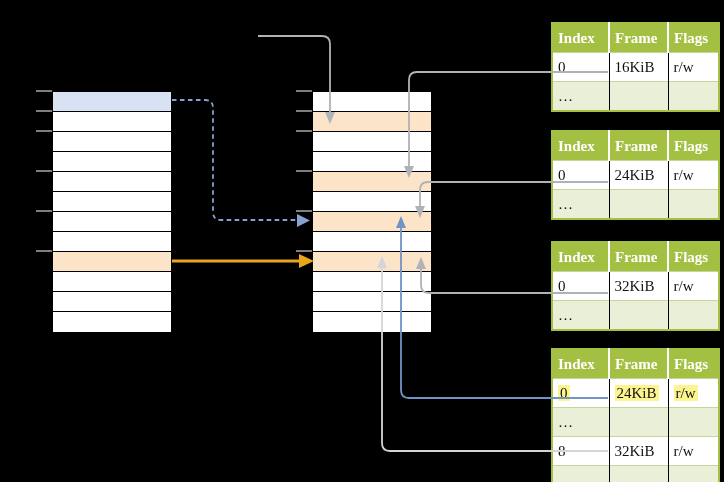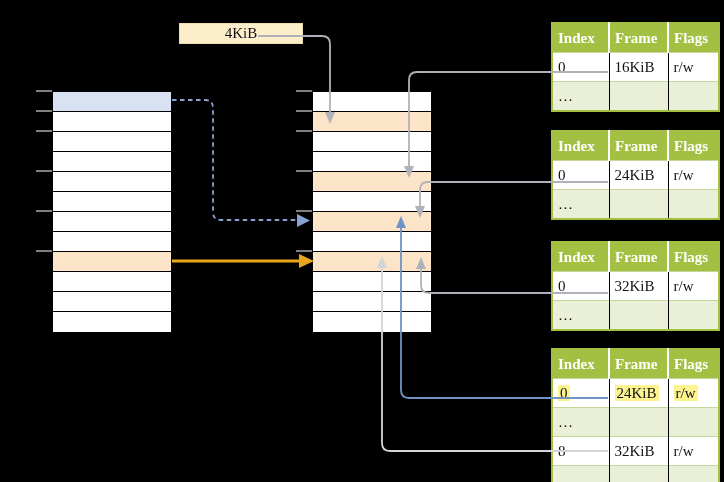--- a/index.html
+++ b/index.html
@@ -72,21 +72,20 @@
   .hd-blue{fill:var(--arrow-blue);}
   .hd-dblue{fill:var(--arrow-dashed-blue);}
   .hd-orange{fill:var(--arrow-orange);}
   .tick{stroke:var(--tick-gray);stroke-width:2;}
 </style>
 </head>
 <body>
 
 <div id="stage">
 
-  <div id="label-4kib">4KiB</div>
 
   <div class="mem-array" id="virtual-memory">
     <div class="mem-row blue"></div>
     <div class="mem-row"></div>
     <div class="mem-row"></div>
     <div class="mem-row"></div>
     <div class="mem-row"></div>
     <div class="mem-row"></div>
     <div class="mem-row"></div>
     <div class="mem-row"></div>

